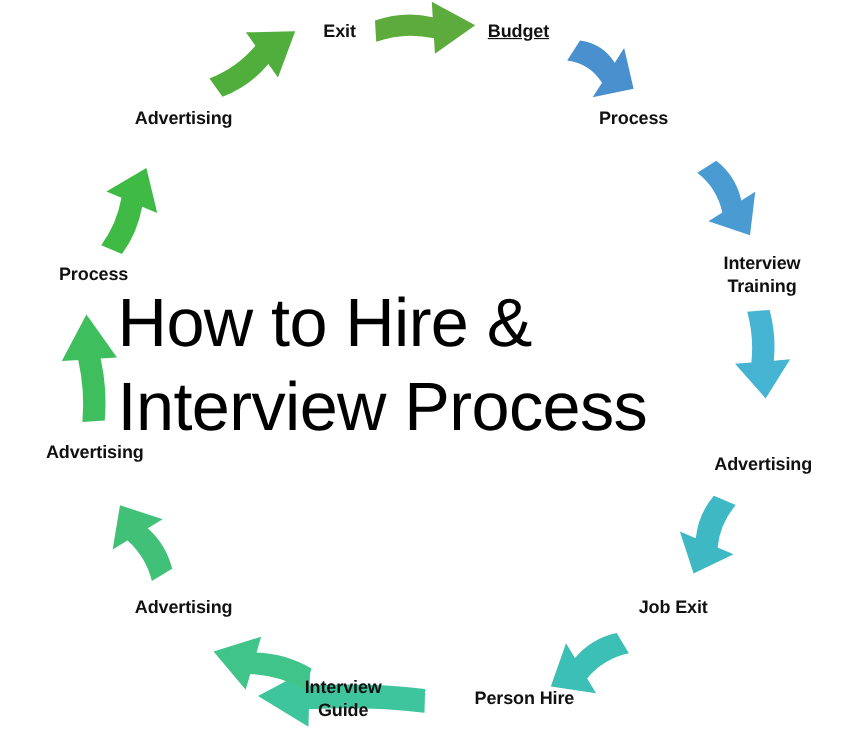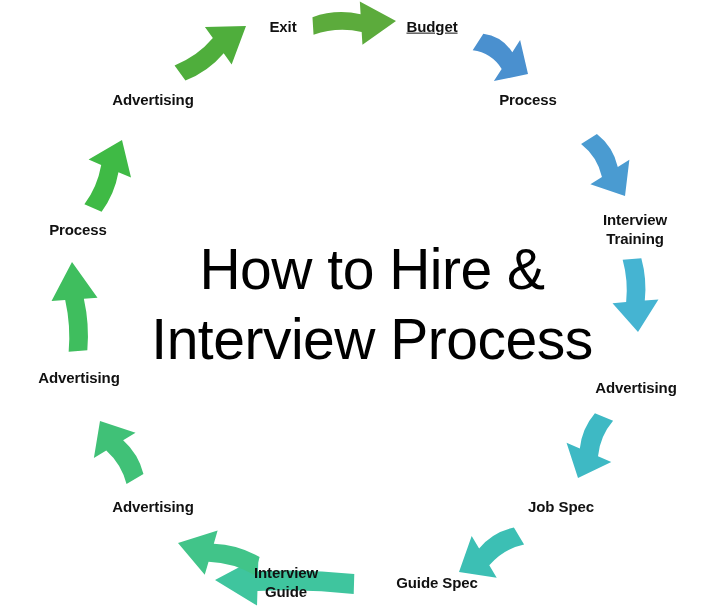--- a/index.html
+++ b/index.html
@@ -31,25 +31,24 @@
     font-weight: 600;
     color: #111111;
     letter-spacing: -0.1px;
     white-space: pre-line;
     line-height: 1.25;
     text-align: center;
     transform: translate(-50%, -50%);
   }
   #center-title {
     position: absolute;
-    left: 372px;
+    left: 348px;
     top: 305px;
     transform: translate(-50%, -50%);
     width: 500px;
-    text-align: center;
     font-family: "Liberation Sans", sans-serif;
     font-size: 57px;
     font-weight: 400;
     color: #000000;
     line-height: 1.22;
     letter-spacing: -0.5px;
     white-space: pre-line;
   }
 </style>
 </head>
@@ -79,22 +78,22 @@
 
   <div id="center-title">How to Hire &amp;
 Interview Process</div>
 
   <div id="labels-layer">
       <div class="node-label" style="left: 432px; top: 27px; text-decoration: underline;">Budget</div>
       <div class="node-label" style="left: 528px; top: 100px;">Process</div>
       <div class="node-label" style="left: 635px; top: 230px;">Interview
 Training</div>
       <div class="node-label" style="left: 636px; top: 388px;">Advertising</div>
-      <div class="node-label" style="left: 561px; top: 507px;">Job Spec</div>
-      <div class="node-label" style="left: 437px; top: 583px;">Guide Spec</div>
+      <div class="node-label" style="left: 561px; top: 507px;">Job Exit</div>
+      <div class="node-label" style="left: 437px; top: 583px;">Person Hire</div>
       <div class="node-label" style="left: 286px; top: 583px;">Interview
 Guide</div>
       <div class="node-label" style="left: 153px; top: 507px;">Advertising</div>
       <div class="node-label" style="left: 79px; top: 378px;">Advertising</div>
       <div class="node-label" style="left: 78px; top: 230px;">Process</div>
       <div class="node-label" style="left: 153px; top: 100px;">Advertising</div>
       <div class="node-label" style="left: 283px; top: 27px;">Exit</div>
     </div>
 
 </div>

